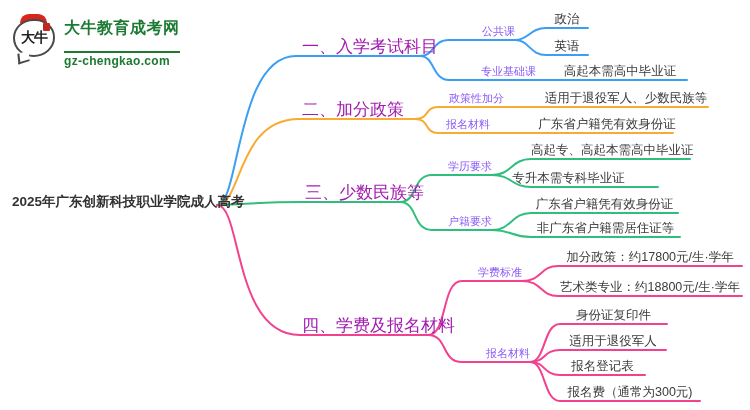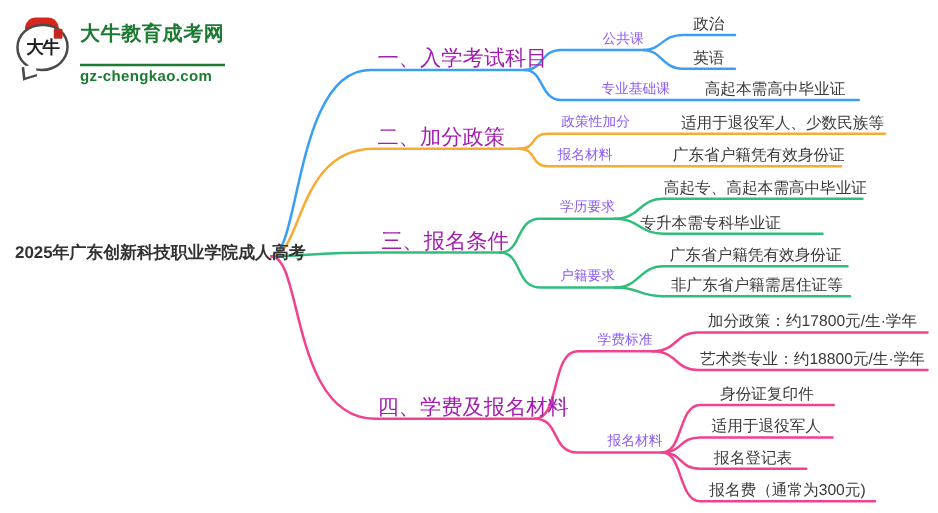--- a/index.html
+++ b/index.html
@@ -100,21 +100,21 @@
 <div class="node leaf" style="left:545px;top:38px;width:44px">英语</div>
 <div class="node sub" style="left:448px;top:63px;width:88px">专业基础课</div>
 <div class="node leaf" style="left:552px;top:63px;width:136px">高起本需高中毕业证</div>
 
 <div class="node branch" style="left:302px;top:102px">二、加分政策</div>
 <div class="node sub" style="left:436px;top:90px;width:68px">政策性加分</div>
 <div class="node leaf" style="left:544px;top:90px;width:164px">适用于退役军人、少数民族等</div>
 <div class="node sub" style="left:436px;top:116px;width:54px">报名材料</div>
 <div class="node leaf" style="left:538px;top:116px;width:138px">广东省户籍凭有效身份证</div>
 
-<div class="node branch" style="left:305px;top:185px">三、报名条件</div>
+<div class="node branch" style="left:305px;top:185px">三、少数民族等</div>
 <div class="node sub" style="left:432px;top:158px;width:60px">学历要求</div>
 <div class="node leaf" style="left:531px;top:142px;width:159px">高起专、高起本需高中毕业证</div>
 <div class="node leaf" style="left:505px;top:170px;width:127px">专升本需专科毕业证</div>
 <div class="node sub" style="left:432px;top:213px;width:60px">户籍要求</div>
 <div class="node leaf" style="left:531px;top:196px;width:147px">广东省户籍凭有效身份证</div>
 <div class="node leaf" style="left:531px;top:220px;width:149px">非广东省户籍需居住证等</div>
 
 <div class="node branch" style="left:302px;top:318px">四、学费及报名材料</div>
 <div class="node sub" style="left:462px;top:264px;width:60px">学费标准</div>
 <div class="node leaf" style="left:558px;top:249px;width:184px">加分政策：约17800元/生·学年</div>

